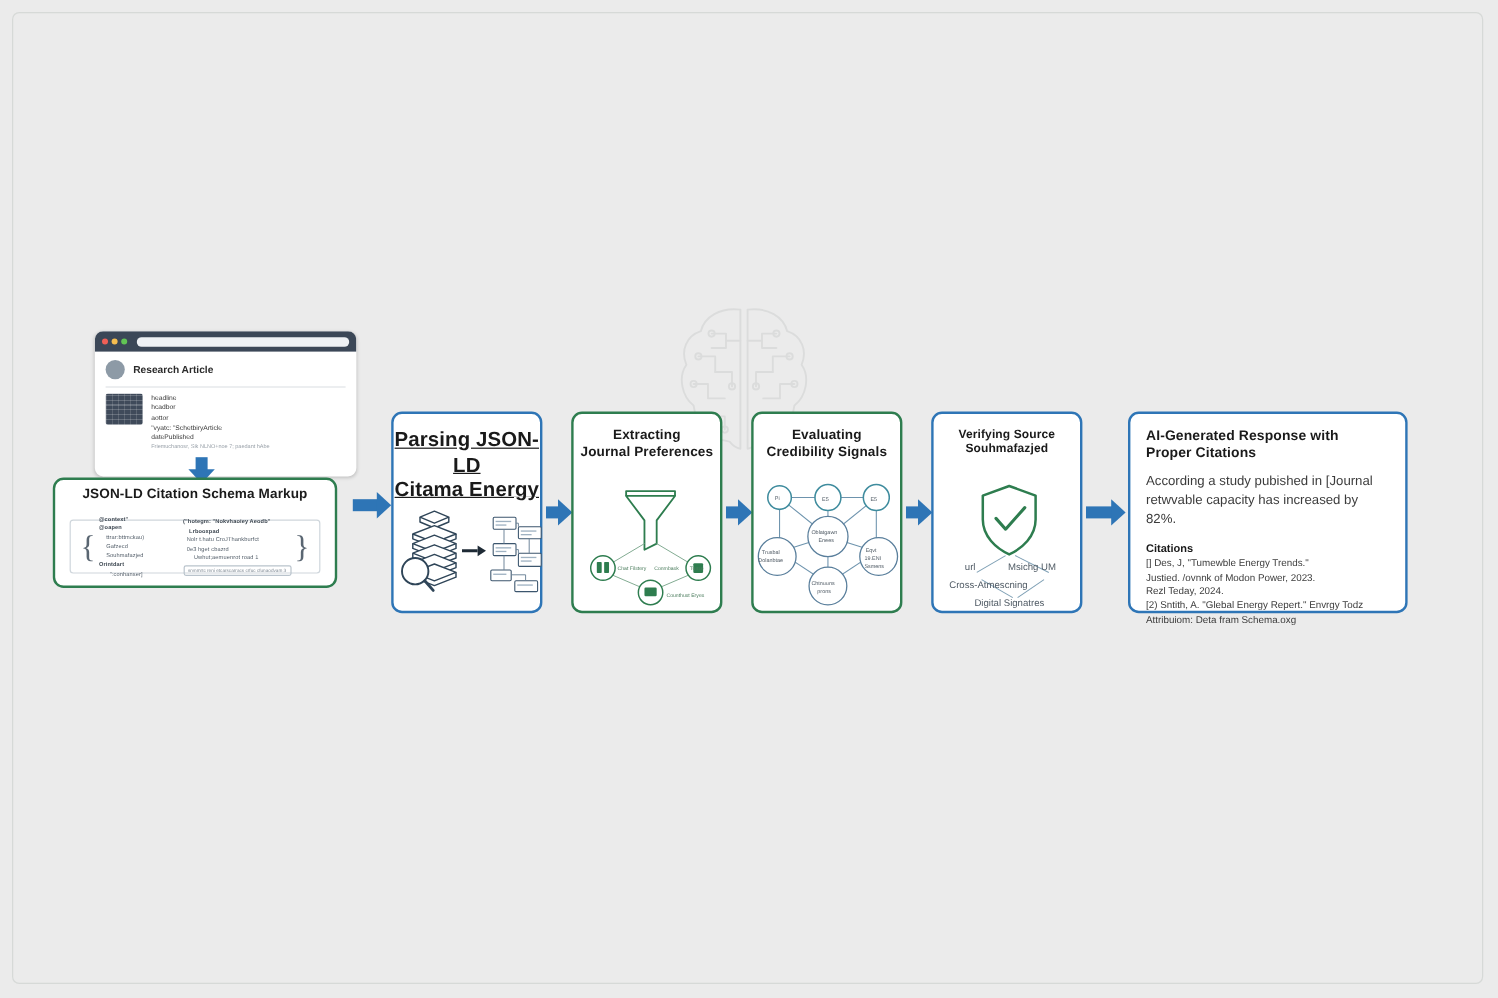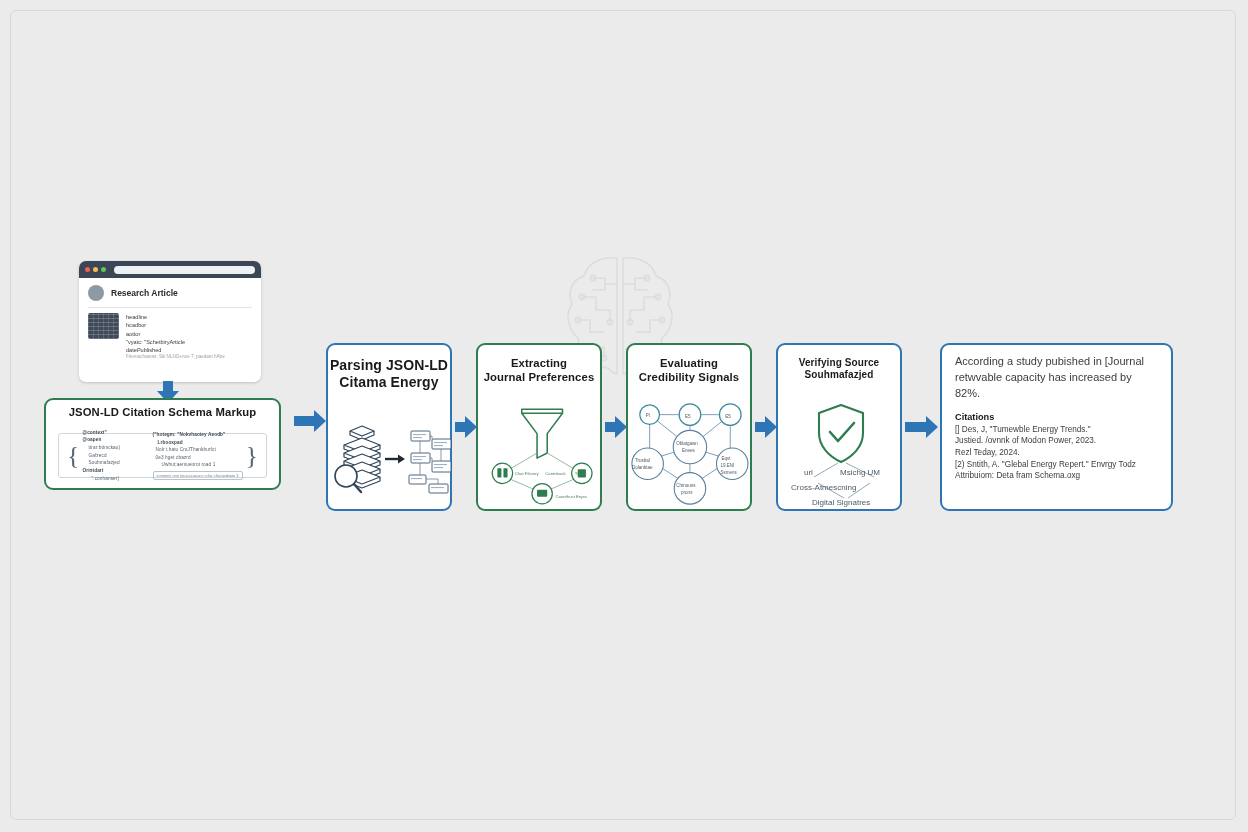--- a/index.html
+++ b/index.html
@@ -35,21 +35,21 @@
   .node.blue{border:2px solid #2E75B6;}
   .node.green{border:2px solid #2E7D4F;}
 
   .node-title{
     font-weight:bold;color:#1a1a1a;text-align:center;
     line-height:1.22;letter-spacing:0.1px;
   }
 
   
   #browser{
-    position:absolute;left:79px;top:261px;width:182px;height:121px;
+    position:absolute;left:79px;top:276px;width:218px;height:121px;
     background:#ffffff;border-radius:7px;
     box-shadow:0 1px 3px rgba(0,0,0,0.18);
     overflow:hidden;
   }
   #browser-bar{
     height:17px;background:#3b4757;display:flex;align-items:center;padding:0 6px;gap:3px;
   }
   .dot{width:5px;height:5px;border-radius:50%;}
   #urlbar{flex:1;height:8px;background:#eef1f4;border-radius:4px;margin-left:5px;}
   #browser-body{padding:7px 9px;}
@@ -203,21 +203,21 @@
       <span class="brace">}</span>
     </div>
   </div>
 
   <div class="arrow arrow-h" style="left:294px;top:410px;width:32px;">
     <div class="shaft" style="width:21px;"></div>
       <div class="head" style="left:20px;"></div>
   </div>
 
   <div class="node blue" id="step-parsing" style="left:326px;top:343px;width:126px;height:168px;">
-    <div class="node-title" style="font-size:14px;margin-top:12px;">
+    <div class="node-title" style="font-size:17px;margin-top:12px;text-decoration:underline;">
       <div>Parsing JSON-LD</div>
       <div>Citama Energy</div>
     </div>
     <svg class="illus" viewBox="0 0 126 100" style="top:62px;height:100px;">
       <g fill="none" stroke="#2f4558" stroke-width="1.2" stroke-linejoin="round">
         <path d="M22 24 L34 19 L46 24 L34 29 Z" fill="#fff"></path>
         <path d="M22 24 L22 28 L34 33 L46 28 L46 24"></path>
         <g>
           <path d="M16 38 L34 31 L52 38 L34 45 Z" fill="#fff"></path>
           <path d="M16 38 L16 42 L34 49 L52 42 L52 38"></path>
@@ -376,20 +376,24 @@
     </svg>
   </div>
 
   <div class="arrow arrow-h" style="left:905px;top:416px;width:34px;">
     <div class="shaft" style="width:22px;"></div>
       <div class="head" style="left:21px;"></div>
   </div>
 
   <div class="node blue" id="output-box" style="left:940px;top:343px;width:233px;height:168px;">
     <div id="out-body">
+      <div class="node-title" style="font-size:11.6px;text-align:left;margin-top:12px;">
+        <div>AI-Generated Response with</div>
+        <div>Proper Citations</div>
+      </div>
       <div id="out-para">
         <div>According a study pubished in [Journal</div>
         <div>retwvable capacity has increased by 82%.</div>
       </div>
       <div id="out-cit-h">Citations</div>
       <div style="margin-top:2px;">
         <div class="cit">[] Des, J, "Tumewble Energy Trends."</div>
         <div class="cit">Justied. /ovnnk of Modon Power, 2023.</div>
         <div class="cit">Rezl  Teday, 2024.</div>
         <div class="cit">[2) Sntith, A. "Glebal Energy Repert." Envrgy Todz</div>

